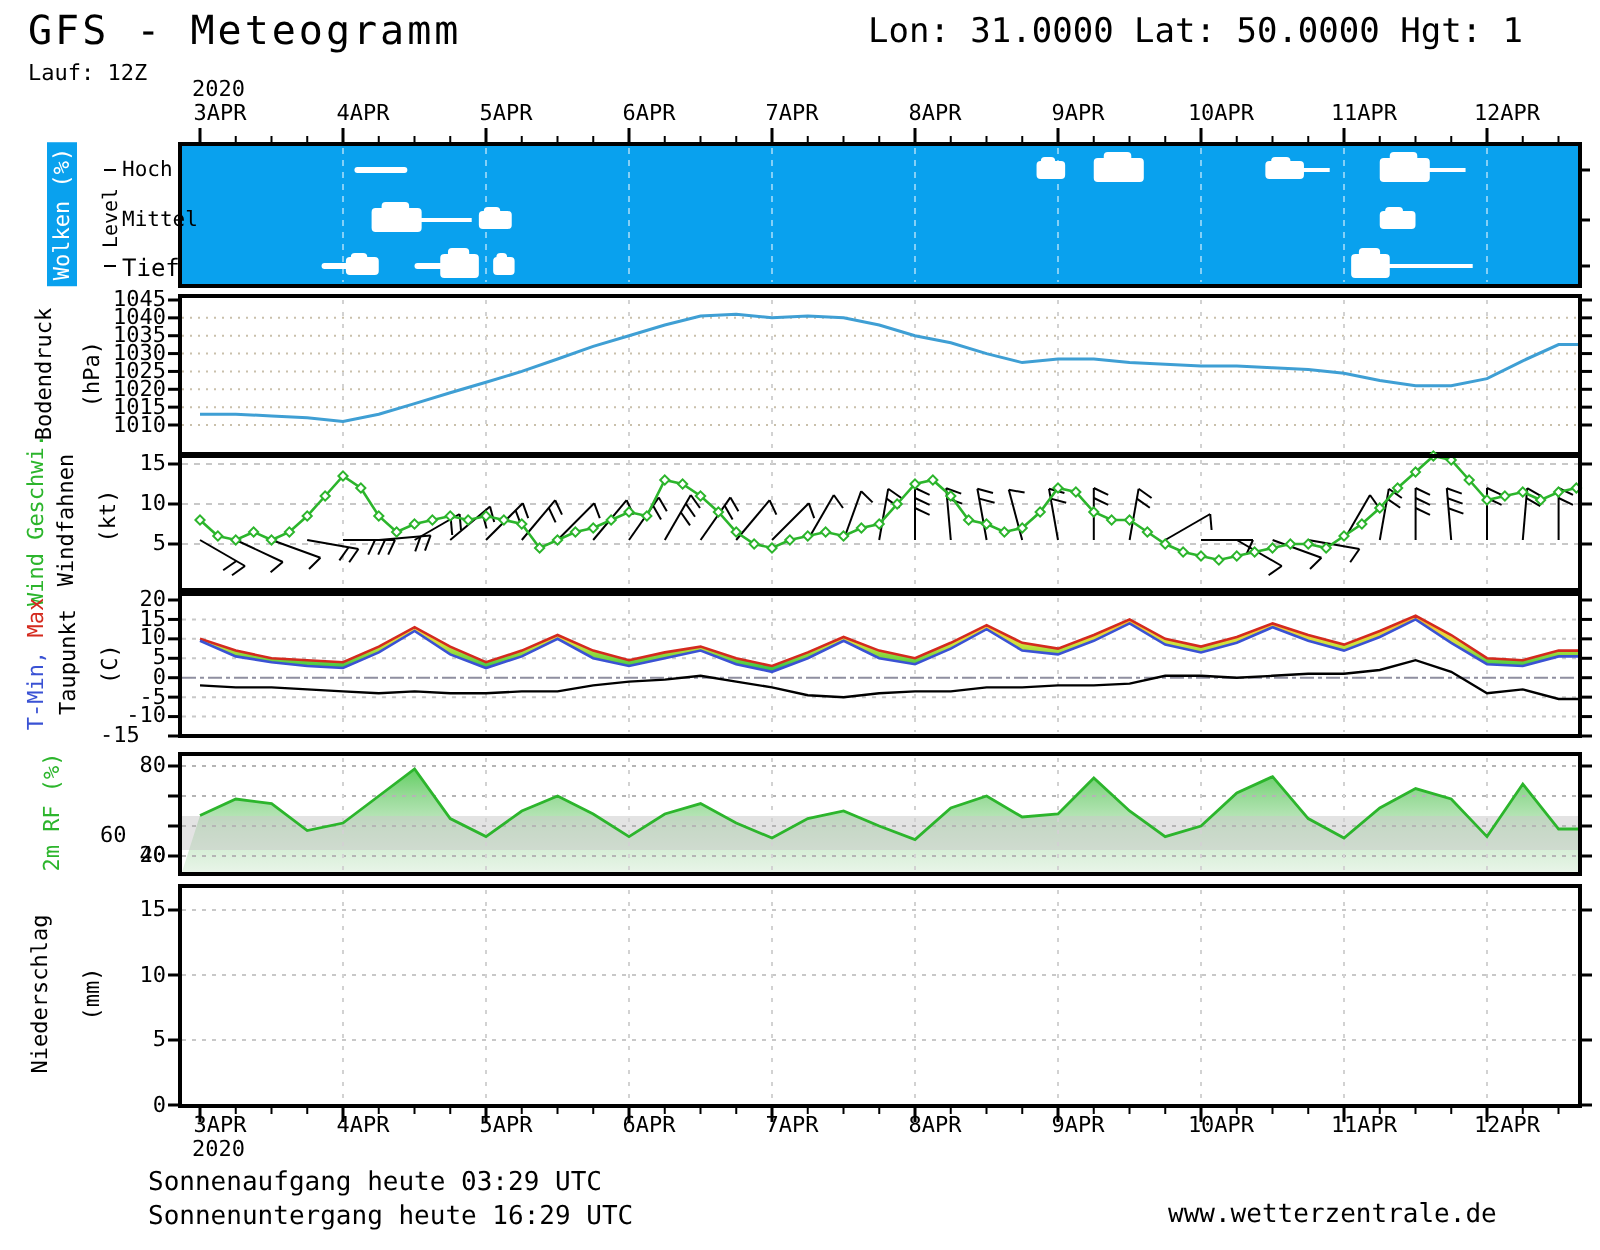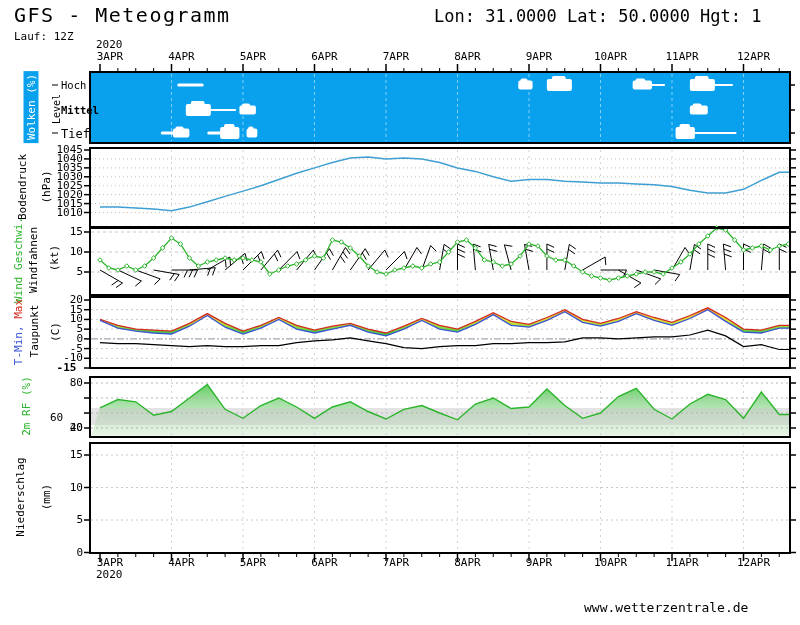--- a/index.html
+++ b/index.html
@@ -527,23 +527,25 @@
     <span style="color:#3a52d4">T-Min,</span><span style="color:#d42a1e"> Max</span>
   </span>
   <span class="vlab" style="left:34px;top:331px">Taupunkt</span>
   <span class="vlab" style="left:55px;top:332px">(C)</span>
 
   <span class="vlab" style="left:26px;top:406px;color:#2cb52c">2m RF (%)</span>
 
   <span class="vlab" style="left:20px;top:497px">Niederschlag</span>
   <span class="vlab" style="left:46px;top:497px">(mm)</span>
 
+  <div class="abs footer" style="left:74px;top:584px">Sonnenaufgang heute 03:29 UTC</div>
+  <div class="abs footer" style="left:74px;top:601px">Sonnenuntergang heute 16:29 UTC</div>
   <div class="abs footer" style="left:584px;top:600px">www.wetterzentrale.de</div>
 <div class="abs lab" style="left: 61px; top: 79px; font-size: 10.5px;">Hoch</div>
-    <div class="abs lab" style="left: 61px; top: 104px; font-size: 10.5px; font-weight: bold;">Mittel</div>
+    <div class="abs lab" style="left: 61px; top: 104px; font-size: 10.5px;">Mittel</div>
     <div class="abs lab" style="left: 61px; top: 127px; font-size: 12px;">Tief</div>
     <div class="abs lab" style="left: 88px; top: 50px; width: 44px; text-align: center;">3APR</div>
     <div class="abs lab" style="left: 88px; top: 556px; width: 44px; text-align: center;">3APR</div>
     <div class="abs lab" style="left: 159.5px; top: 50px; width: 44px; text-align: center;">4APR</div>
     <div class="abs lab" style="left: 159.5px; top: 556px; width: 44px; text-align: center;">4APR</div>
     <div class="abs lab" style="left: 231px; top: 50px; width: 44px; text-align: center;">5APR</div>
     <div class="abs lab" style="left: 231px; top: 556px; width: 44px; text-align: center;">5APR</div>
     <div class="abs lab" style="left: 302.5px; top: 50px; width: 44px; text-align: center;">6APR</div>
     <div class="abs lab" style="left: 302.5px; top: 556px; width: 44px; text-align: center;">6APR</div>
     <div class="abs lab" style="left: 374px; top: 50px; width: 44px; text-align: center;">7APR</div>
@@ -569,21 +571,21 @@
     <div class="abs lab" style="left: 50px; top: 225px; width: 33px; text-align: right;">15</div>
     <div class="abs lab" style="left: 50px; top: 245px; width: 33px; text-align: right;">10</div>
     <div class="abs lab" style="left: 50px; top: 265px; width: 33px; text-align: right;">5</div>
     <div class="abs lab" style="left: 50px; top: 293px; width: 33px; text-align: right;">20</div>
     <div class="abs lab" style="left: 50px; top: 302.714px; width: 33px; text-align: right;">15</div>
     <div class="abs lab" style="left: 50px; top: 312.429px; width: 33px; text-align: right;">10</div>
     <div class="abs lab" style="left: 50px; top: 322.143px; width: 33px; text-align: right;">5</div>
     <div class="abs lab" style="left: 50px; top: 331.857px; width: 33px; text-align: right;">0</div>
     <div class="abs lab" style="left: 50px; top: 341.571px; width: 33px; text-align: right;">-5</div>
     <div class="abs lab" style="left: 50px; top: 351.286px; width: 33px; text-align: right;">-10</div>
-    <div class="abs lab" style="left: 50px; top: 361px; width: 33px; text-align: center; font-weight: bold;">-15</div>
+    <div class="abs lab" style="left: 50px; top: 361px; width: 33px; text-align: left;">-15</div>
     <div class="abs lab" style="left: 50px; top: 376px; width: 33px; text-align: right;">80</div>
     <div class="abs lab" style="left: 50px; top: 391px; width: 33px; text-align: left; margin-top: 20px;">60</div>
     <div class="abs lab" style="left: 50px; top: 406px; width: 33px; text-align: right; margin-top: 15px;">40</div>
     <div class="abs lab" style="left: 50px; top: 421px; width: 33px; text-align: right;">20</div>
     <div class="abs lab" style="left: 50px; top: 448px; width: 33px; text-align: right;">15</div>
     <div class="abs lab" style="left: 50px; top: 480.5px; width: 33px; text-align: right;">10</div>
     <div class="abs lab" style="left: 50px; top: 513px; width: 33px; text-align: right;">5</div>
     <div class="abs lab" style="left: 50px; top: 545.5px; width: 33px; text-align: right;">0</div>
   </div>
 

